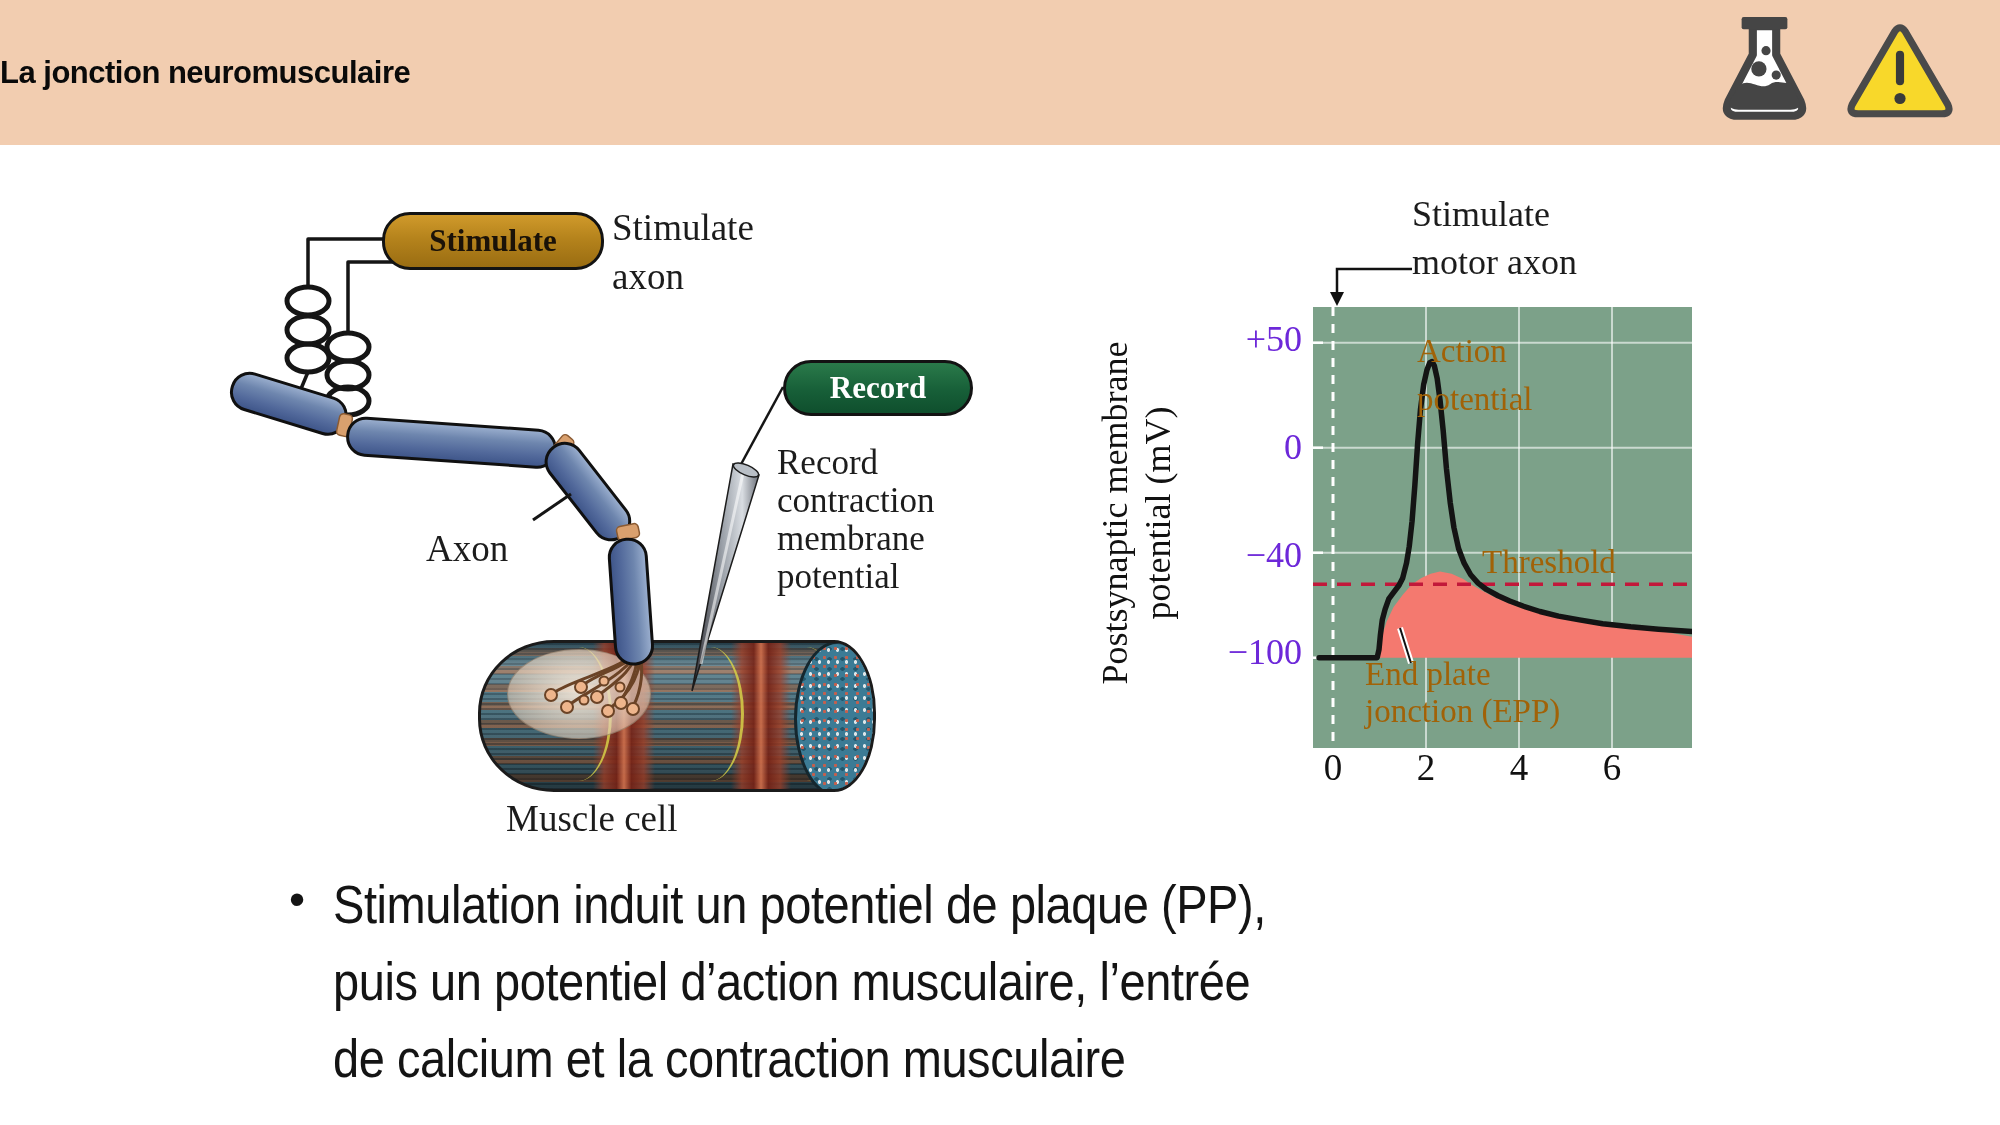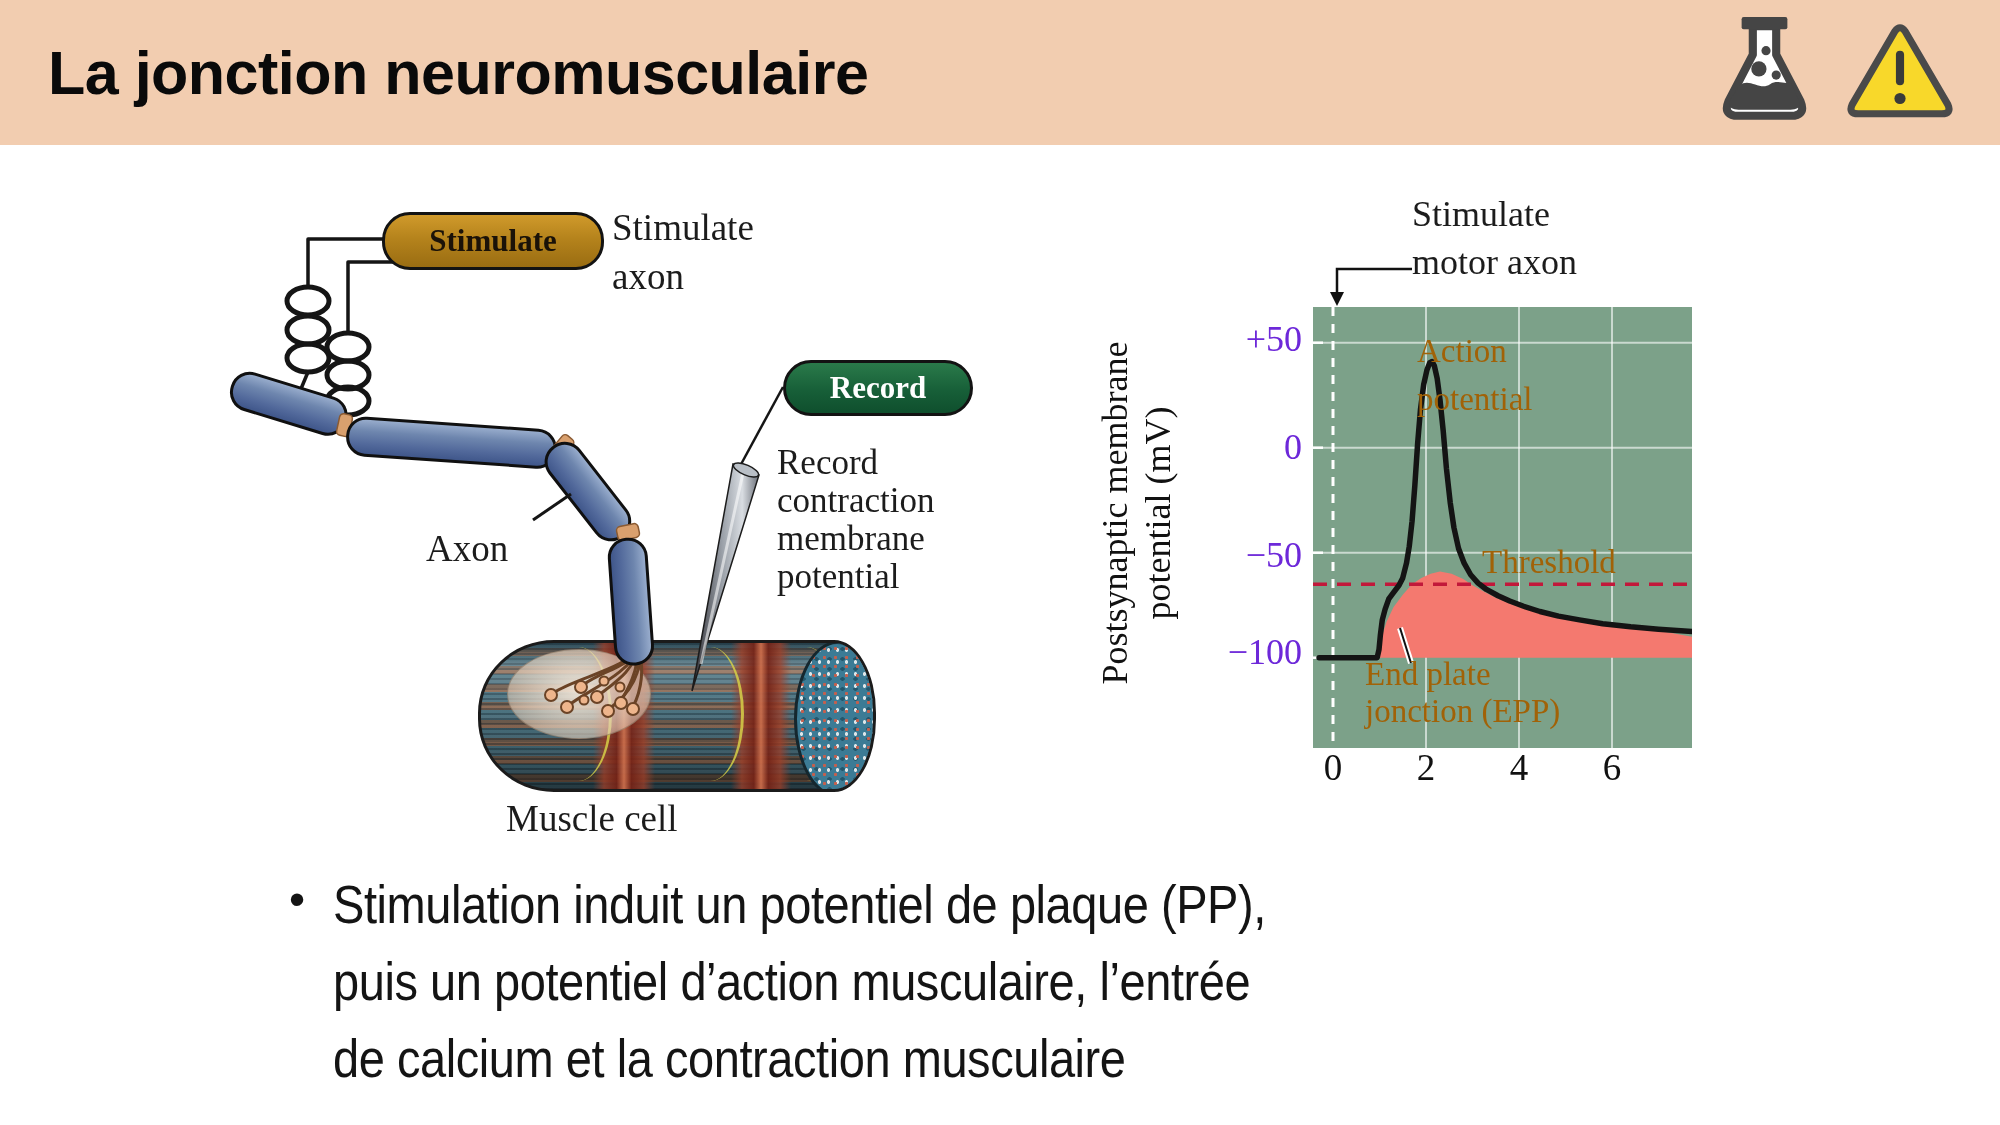--- a/index.html
+++ b/index.html
@@ -5,21 +5,21 @@
   html,body{margin:0;padding:0;background:#888;}
   .slide{position:relative;width:2000px;height:1125px;background:#ffffff;overflow:hidden;
          font-family:"Liberation Serif","DejaVu Serif",serif;color:#1c1c1c;}
   .abs{position:absolute;}
   .sans{font-family:"Liberation Sans","DejaVu Sans",sans-serif;}
   .serif{font-family:"Liberation Serif","DejaVu Serif",serif;}
 
   
   .header{position:absolute;left:0;top:0;width:2000px;height:145px;background:#F2CDB0;
           display:flex;align-items:center;z-index:10;}
-  .title{padding-left:48px;font-size:61px;font-weight:bold;color:#0a0a0a;letter-spacing:-0.5px;}
+  .title{font-size:31px;font-weight:bold;color:#0a0a0a;letter-spacing:-0.5px;}
   .hicons{margin-left:auto;display:flex;align-items:center;gap:34px;padding-right:46px;}
 
   
   .pill{display:flex;align-items:center;justify-content:center;border:3px solid #131313;
         border-radius:28px;font-weight:bold;font-size:31px;}
   .pill-gold{background:linear-gradient(180deg,#d09a2b,#b5831c 45%,#9a6d12);color:#1a1208;}
   .pill-green{background:linear-gradient(180deg,#2a7a4a,#175f38 55%,#0f4f2d);color:#ffffff;}
 
   .figtext{font-size:37px;line-height:49px;color:#1c1c1c;}
   .figtext-sm{font-size:35px;line-height:38px;color:#1c1c1c;}
@@ -245,21 +245,21 @@
     <div>motor axon</div>
   </div>
 
   <div class="ylabel">
     <div>Postsynaptic membrane</div>
     <div>potential (mV)</div>
   </div>
 
   <div class="ytick" style="top:318px;">+50</div>
   <div class="ytick" style="top:426px;">0</div>
-  <div class="ytick" style="top:534px;">−50</div>
+  <div class="ytick" style="top:534px;">−40</div>
   <div class="ytick" style="top:631px;">−100</div>
 
   <div class="xtick" style="left:1298px;">0</div>
   <div class="xtick" style="left:1391px;">2</div>
   <div class="xtick" style="left:1484px;">4</div>
   <div class="xtick" style="left:1577px;">6</div>
 
 
   <div class="bullet-marker sans">•</div>
   <div class="bullet-text sans">

